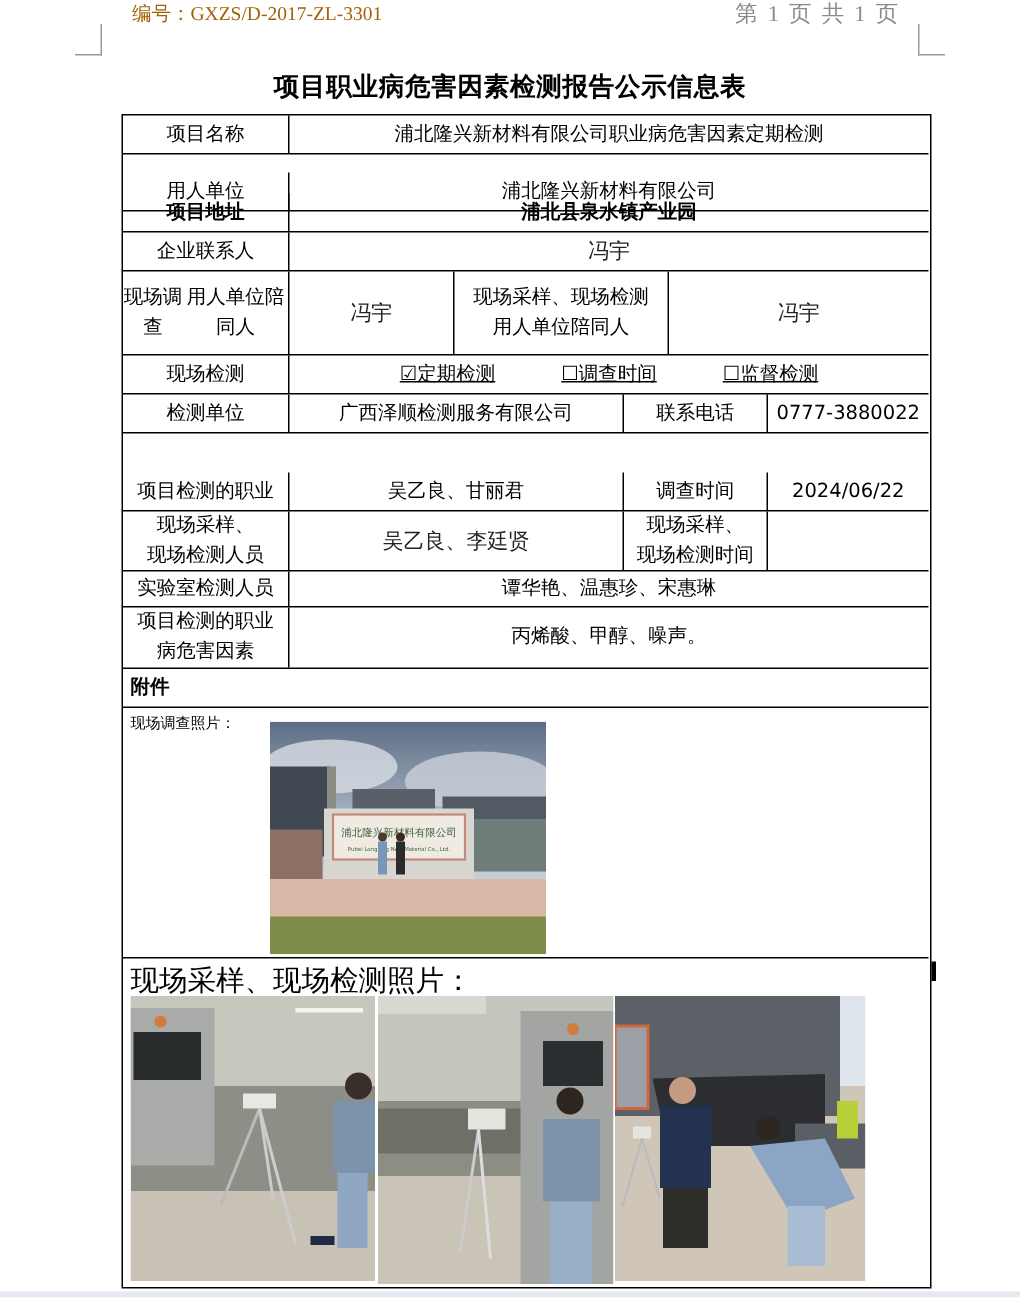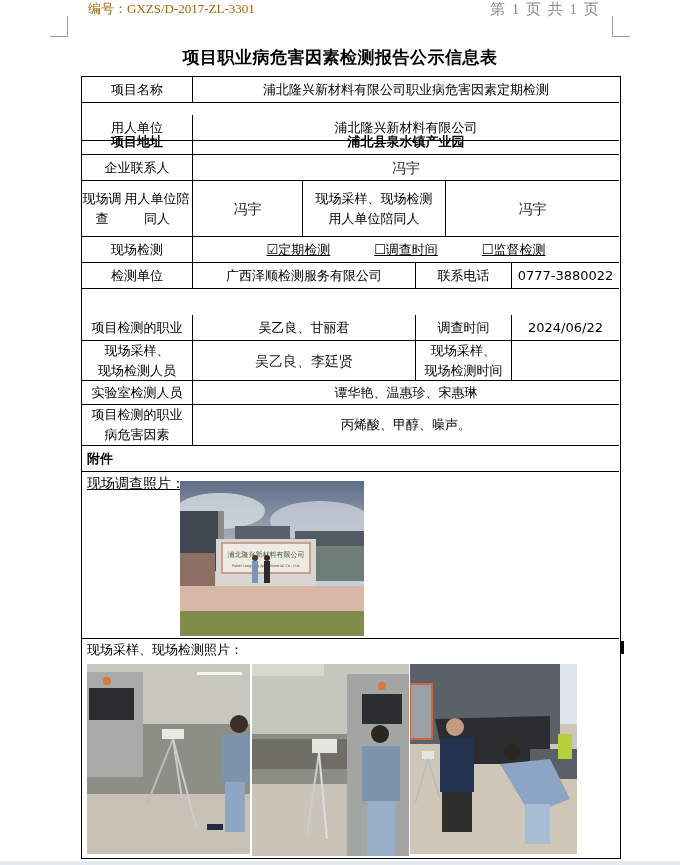--- a/index.html
+++ b/index.html
@@ -121,21 +121,21 @@
       <span>病危害因素</span>
     </div>
     <div class="cell" style="left:111px;width:426px;">丙烯酸、甲醇、噪声。</div>
   </div>
 
   <div class="row" style="top:369px;height:26px;">
     <div class="cell bold left" style="left:0;width:537px;">附件</div>
   </div>
 
   <div class="row" style="top:395px;height:167px;">
-    <div style="position:absolute;left:5px;top:3px;font-size:14px;text-decoration:underline;">现场调查照片：</div>
+    <div style="position:absolute;left:5px;top:3px;font-size:10px;">现场调查照片：</div>
     <div class="photo" style="left:98px;top:9px;width:184px;height:155px;">
       <svg width="184" height="155" viewBox="0 0 184 155">
         <defs>
           <linearGradient id="sky" x1="0" y1="0" x2="0" y2="1">
             <stop offset="0" stop-color="#5d6d85"></stop>
               <stop offset="0.5" stop-color="#b9c2ce"></stop>
               <stop offset="1" stop-color="#dfe4ea"></stop>
           </linearGradient>
         </defs>
         <rect width="184" height="155" fill="url(#sky)"></rect>
@@ -155,21 +155,21 @@
         <rect x="0" y="130" width="184" height="25" fill="#7f8d4a"></rect>
         <rect x="72" y="80" width="6" height="22" fill="#7897b8"></rect>
         <circle cx="75" cy="77" r="3" fill="#4a3a30"></circle>
         <rect x="84" y="80" width="6" height="22" fill="#2b2b2b"></rect>
         <circle cx="87" cy="77" r="3" fill="#3a2a20"></circle>
       </svg>
     </div>
   </div>
 
   <div class="row" style="top:562px;height:220px;border-bottom:none;">
-    <div style="position:absolute;left:5px;top:2px;font-size:13px;">现场采样、现场检测照片：</div>
+    <div style="position:absolute;left:5px;top:2px;font-size:19px;">现场采样、现场检测照片：</div>
     <div class="photo" style="left:5px;top:25px;width:163px;height:190px;">
       <svg width="163" height="190" viewBox="0 0 163 190">
         <rect width="163" height="190" fill="#8d8f86"></rect>
         <rect width="163" height="60" fill="#c7c7be"></rect>
         <rect x="110" y="8" width="45" height="3" fill="#f5f5f0"></rect>
         <rect x="0" y="8" width="56" height="105" fill="#a9aba8"></rect>
         <rect x="2" y="24" width="45" height="32" fill="#2a2d2d"></rect>
         <circle cx="20" cy="17" r="4" fill="#d47a3a"></circle>
         <rect x="0" y="130" width="163" height="60" fill="#c8c1b6"></rect>
         <rect x="75" y="65" width="22" height="10" fill="#e8e8e4"></rect>

